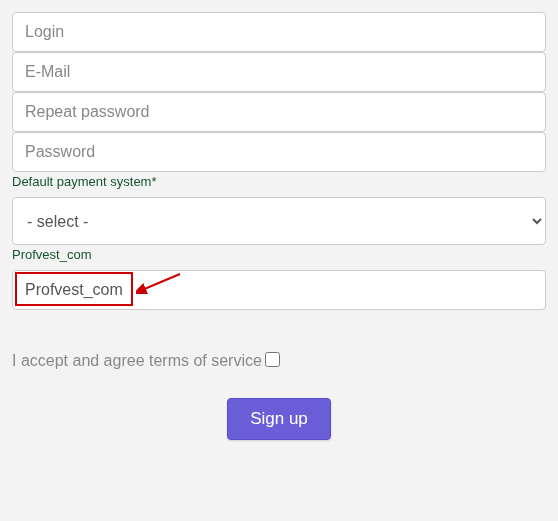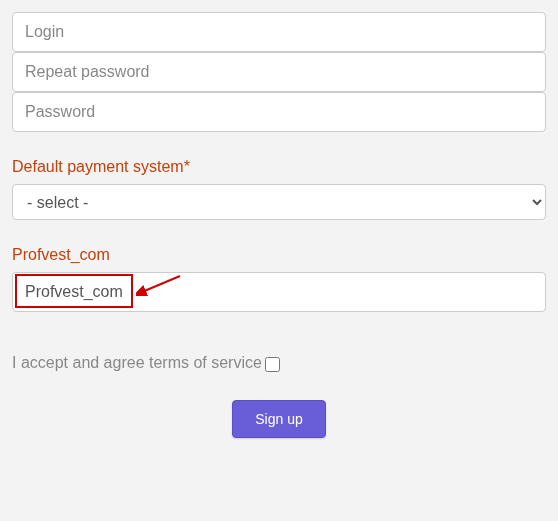--- a/index.html
+++ b/index.html
@@ -26,29 +26,29 @@
       border-radius: 4px;
       color: #555;
       background: #fff;
       font-family: inherit;
     }
     input::placeholder {
       color: #888;
     }
     select {
       color: #555;
-      height: 36px;
+      height: 48px;
       padding: 0 10px;
     }
     .label {
       display: block;
-      font-size: 16px;
-      color: #c2410c;
+      font-size: 13px;
+      color: #14532d;
       margin-bottom: 8px;
-      margin-top: 26px;
+      margin-top: 2px;
     }
     .highlight-wrap {
       position: relative;
     }
     .highlight-box {
       position: absolute;
       top: 2px;
       left: 3px;
       width: 118px;
       height: 34px;
@@ -58,55 +58,58 @@
     .arrow {
       position: absolute;
       top: 2px;
       left: 124px;
       pointer-events: none;
     }
     .terms-row {
       margin-top: 42px;
       margin-bottom: 28px;
       display: flex;
-      align-items: flex-end;
+      align-items: flex-start;
       gap: 3px;
       font-size: 16px;
       color: #888;
     }
     .terms-row input[type="checkbox"] {
       width: 15px;
       height: 15px;
     }
     .btn-row {
       text-align: center;
     }
     .signup-btn {
       background: #6a5ed8;
       color: #fff;
       border: 1px solid #5a4ec8;
       border-radius: 4px;
       padding: 10px 22px;
-      font-size: 14px;
+      font-size: 17px;
       cursor: pointer;
       box-shadow: 0 1px 2px rgba(0,0,0,0.15);
     }
     .referral-input {
       color: #444;
     }
   </style>
 </head>
 <body>
 
 <form>
 
   <div class="form-group">
     <input type="text" placeholder="Login" style="">
   </div>
 
+  <div class="form-group">
+    <input type="text" placeholder="E-Mail" style="">
+  </div>
 
   <div class="form-group">
     <input type="password" placeholder="Repeat password" style="">
   </div>
 
   <div class="form-group">
     <input type="password" placeholder="Password" style="">
   </div>
 
   <label class="label">Default payment system*</label>

